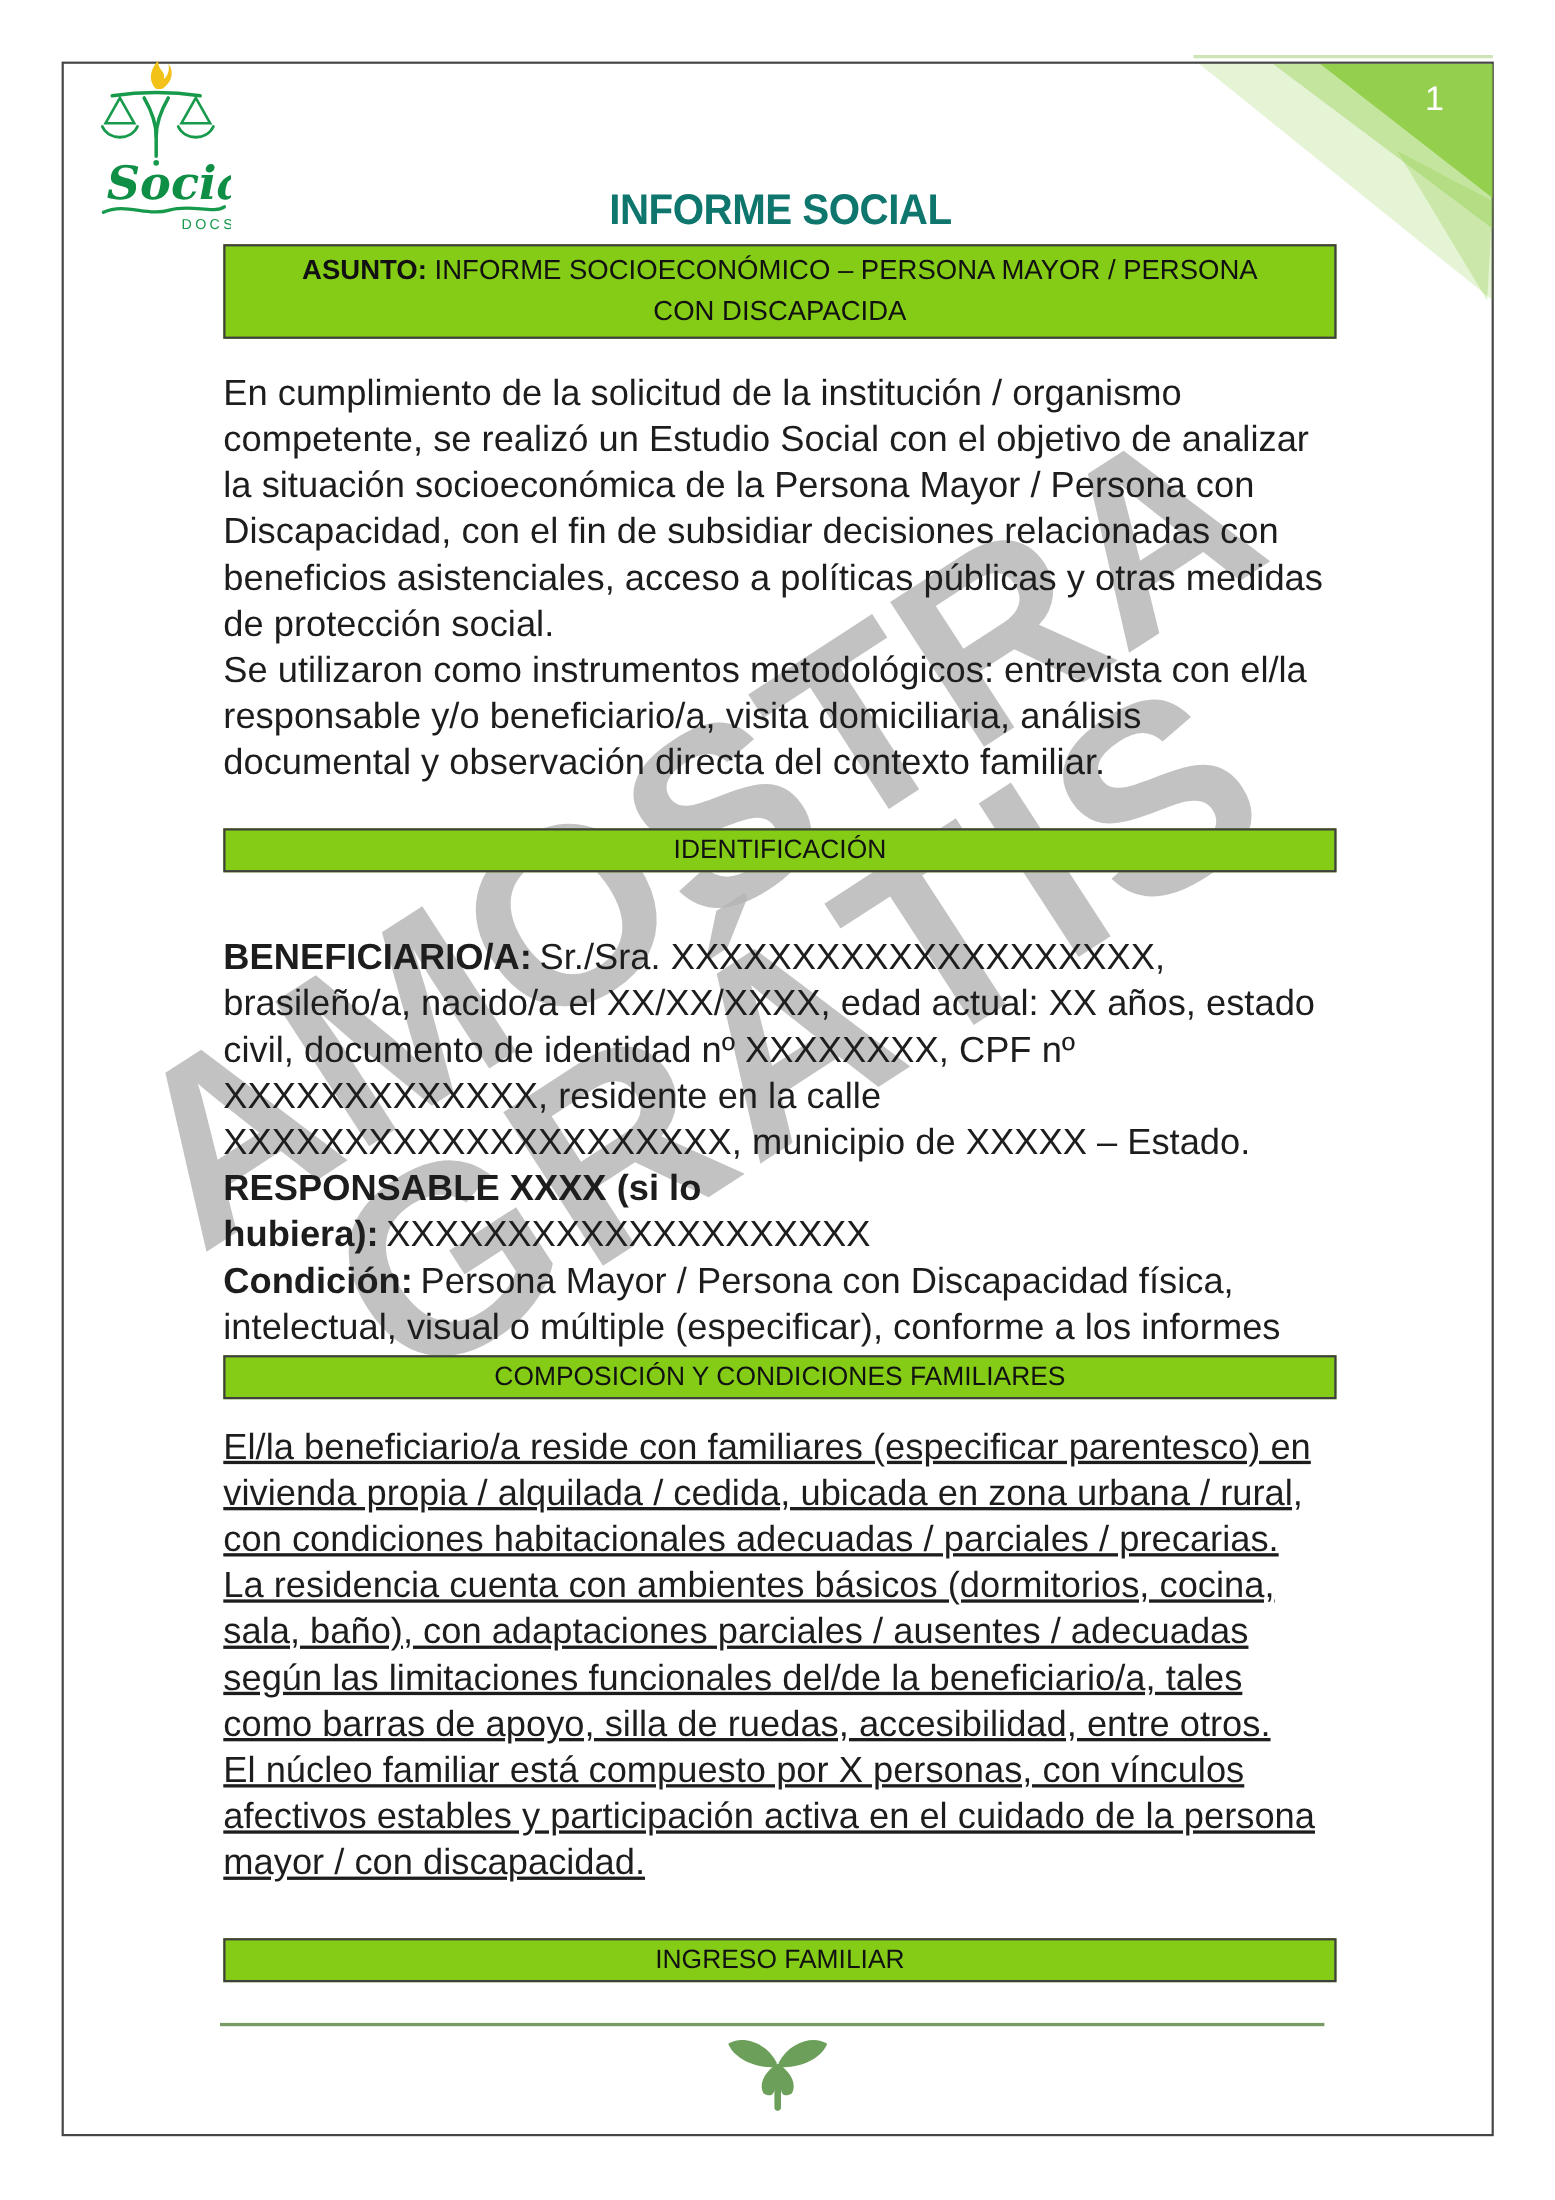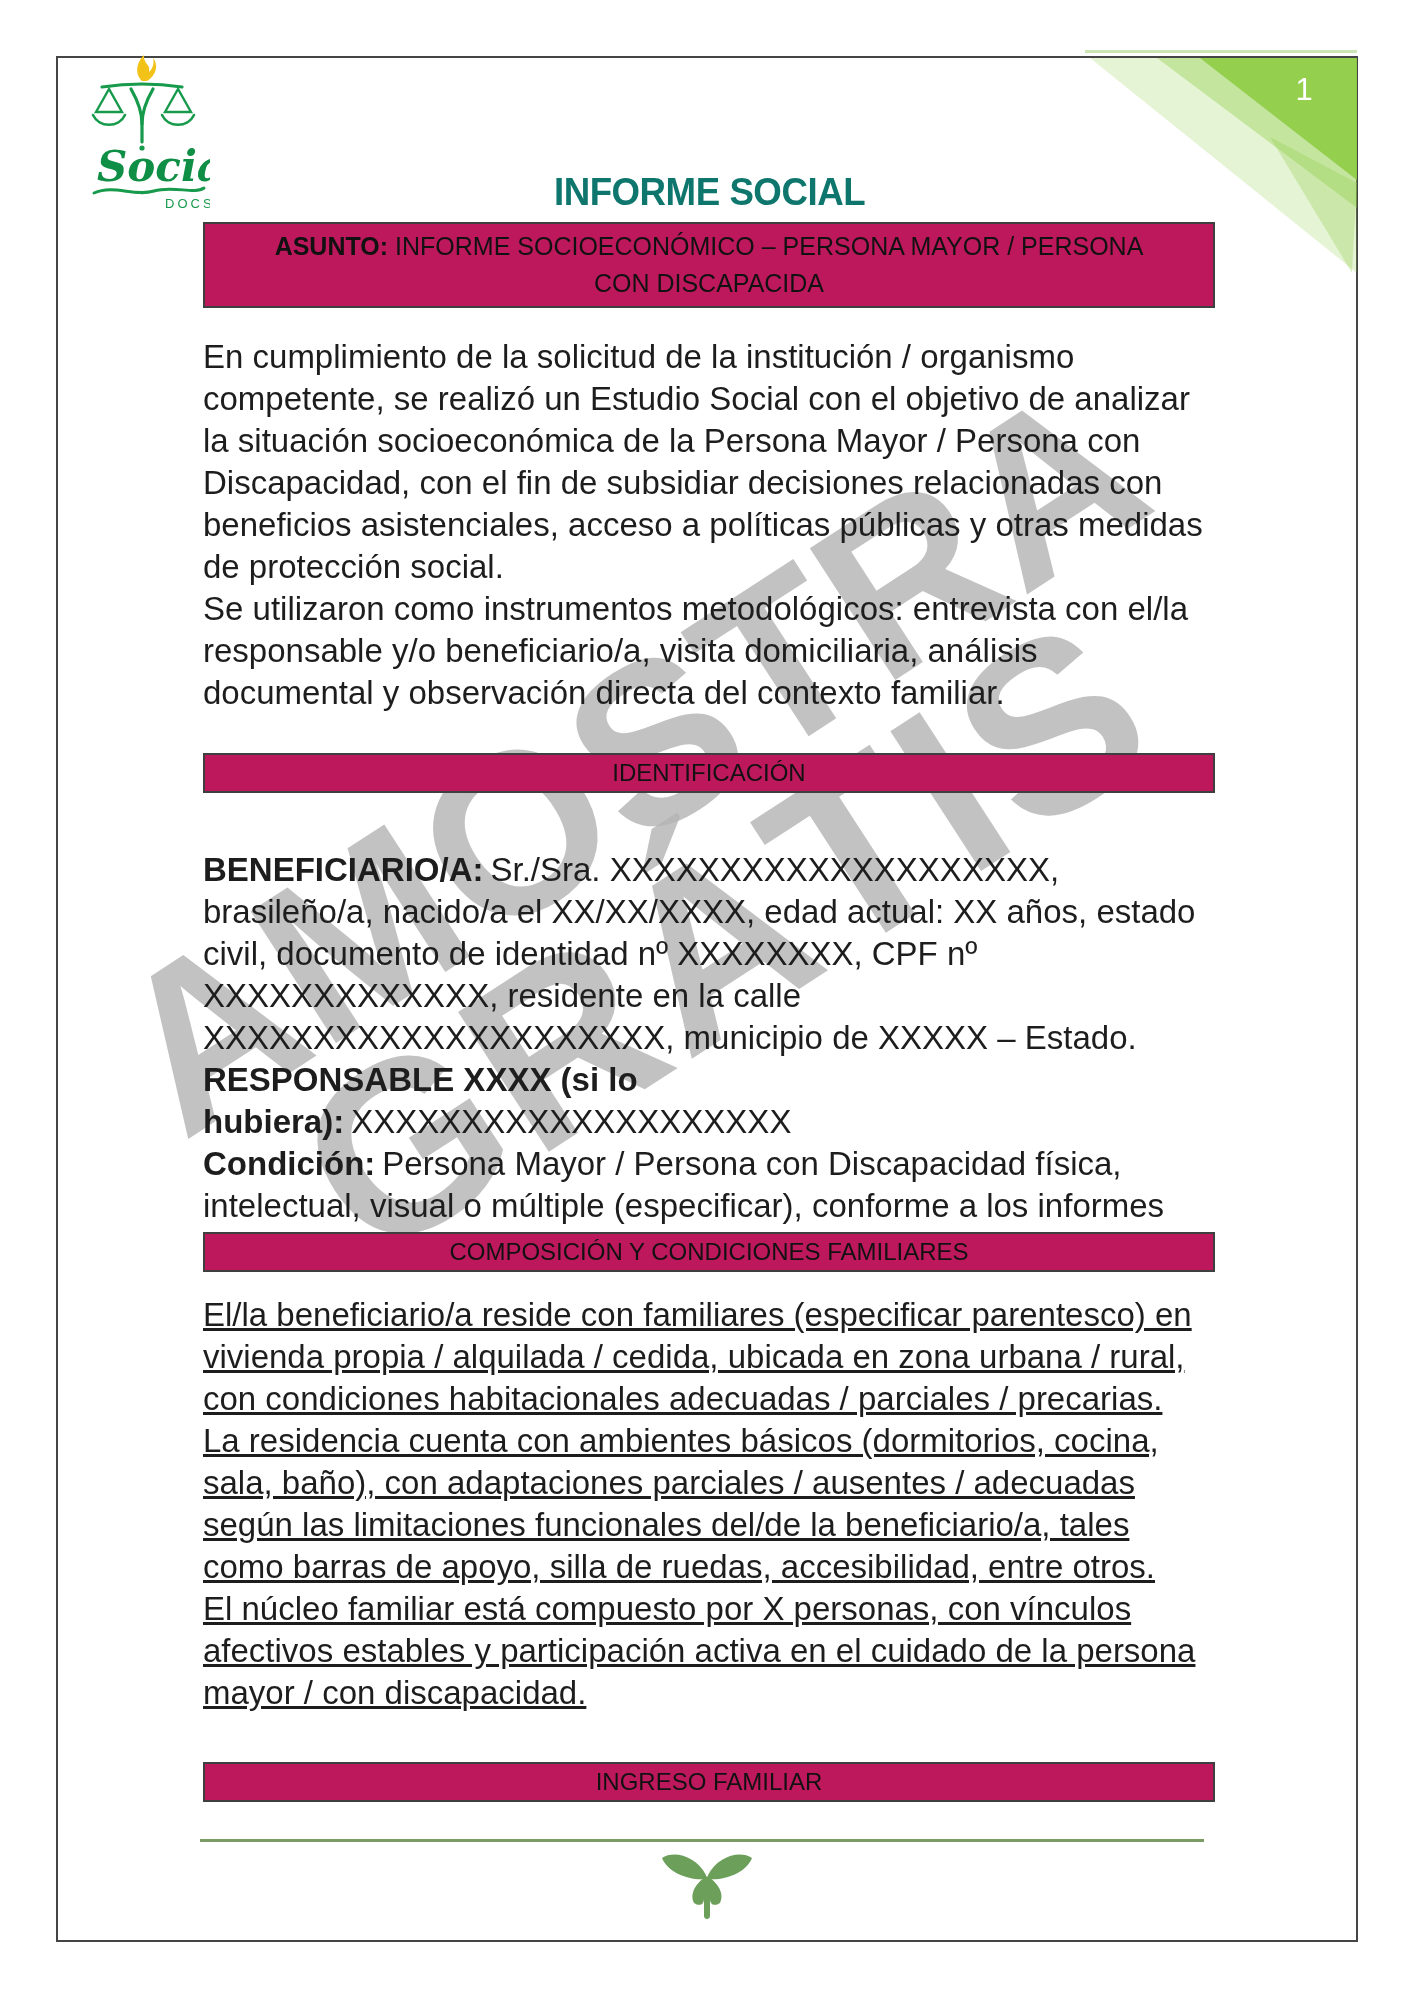--- a/index.html
+++ b/index.html
@@ -17,21 +17,21 @@
       z-index:0;text-align:center;}
   .wm-1{font-size:228px;letter-spacing:2px;left:-60px;top:628px;width:1380px;transform:rotate(-33deg);}
   .wm-2{font-size:242px;letter-spacing:6px;left:115px;top:798px;width:1220px;transform:rotate(-33deg);}
   
   .logo{position:absolute;left:90px;top:52px;z-index:2;}
   .doc-title{position:absolute;left:203px;top:170px;width:1012px;text-align:center;
              font-size:39px;font-weight:bold;color:#0f766e;z-index:2;letter-spacing:-.5px;}
   .doc-title span{display:inline-block;transform:scaleX(.94);}
   
   .banner{position:absolute;left:203px;width:1012px;box-sizing:border-box;
-          background:#be185d;border:2px solid #3f3f3f;display:flex;align-items:center;
+          background:#84cc16;border:2px solid #3f3f3f;display:flex;align-items:center;
           justify-content:center;text-align:center;z-index:2;color:#111;}
   .banner-asunto{top:222px;min-height:80px;padding:4px 55px;font-size:25px;line-height:37px;}
   .banner-section{height:40px;font-size:24px;font-weight:normal;}
   .banner-ident{top:753px;}
   .banner-comp{top:1232px;}
   .banner-ingreso{top:1762px;}
   .lbl{font-weight:bold;margin-right:7px;}
   
   .textblock{position:absolute;left:203px;width:1014px;font-size:33px;line-height:42px;z-index:1;}
   .textblock p{margin:0;}

